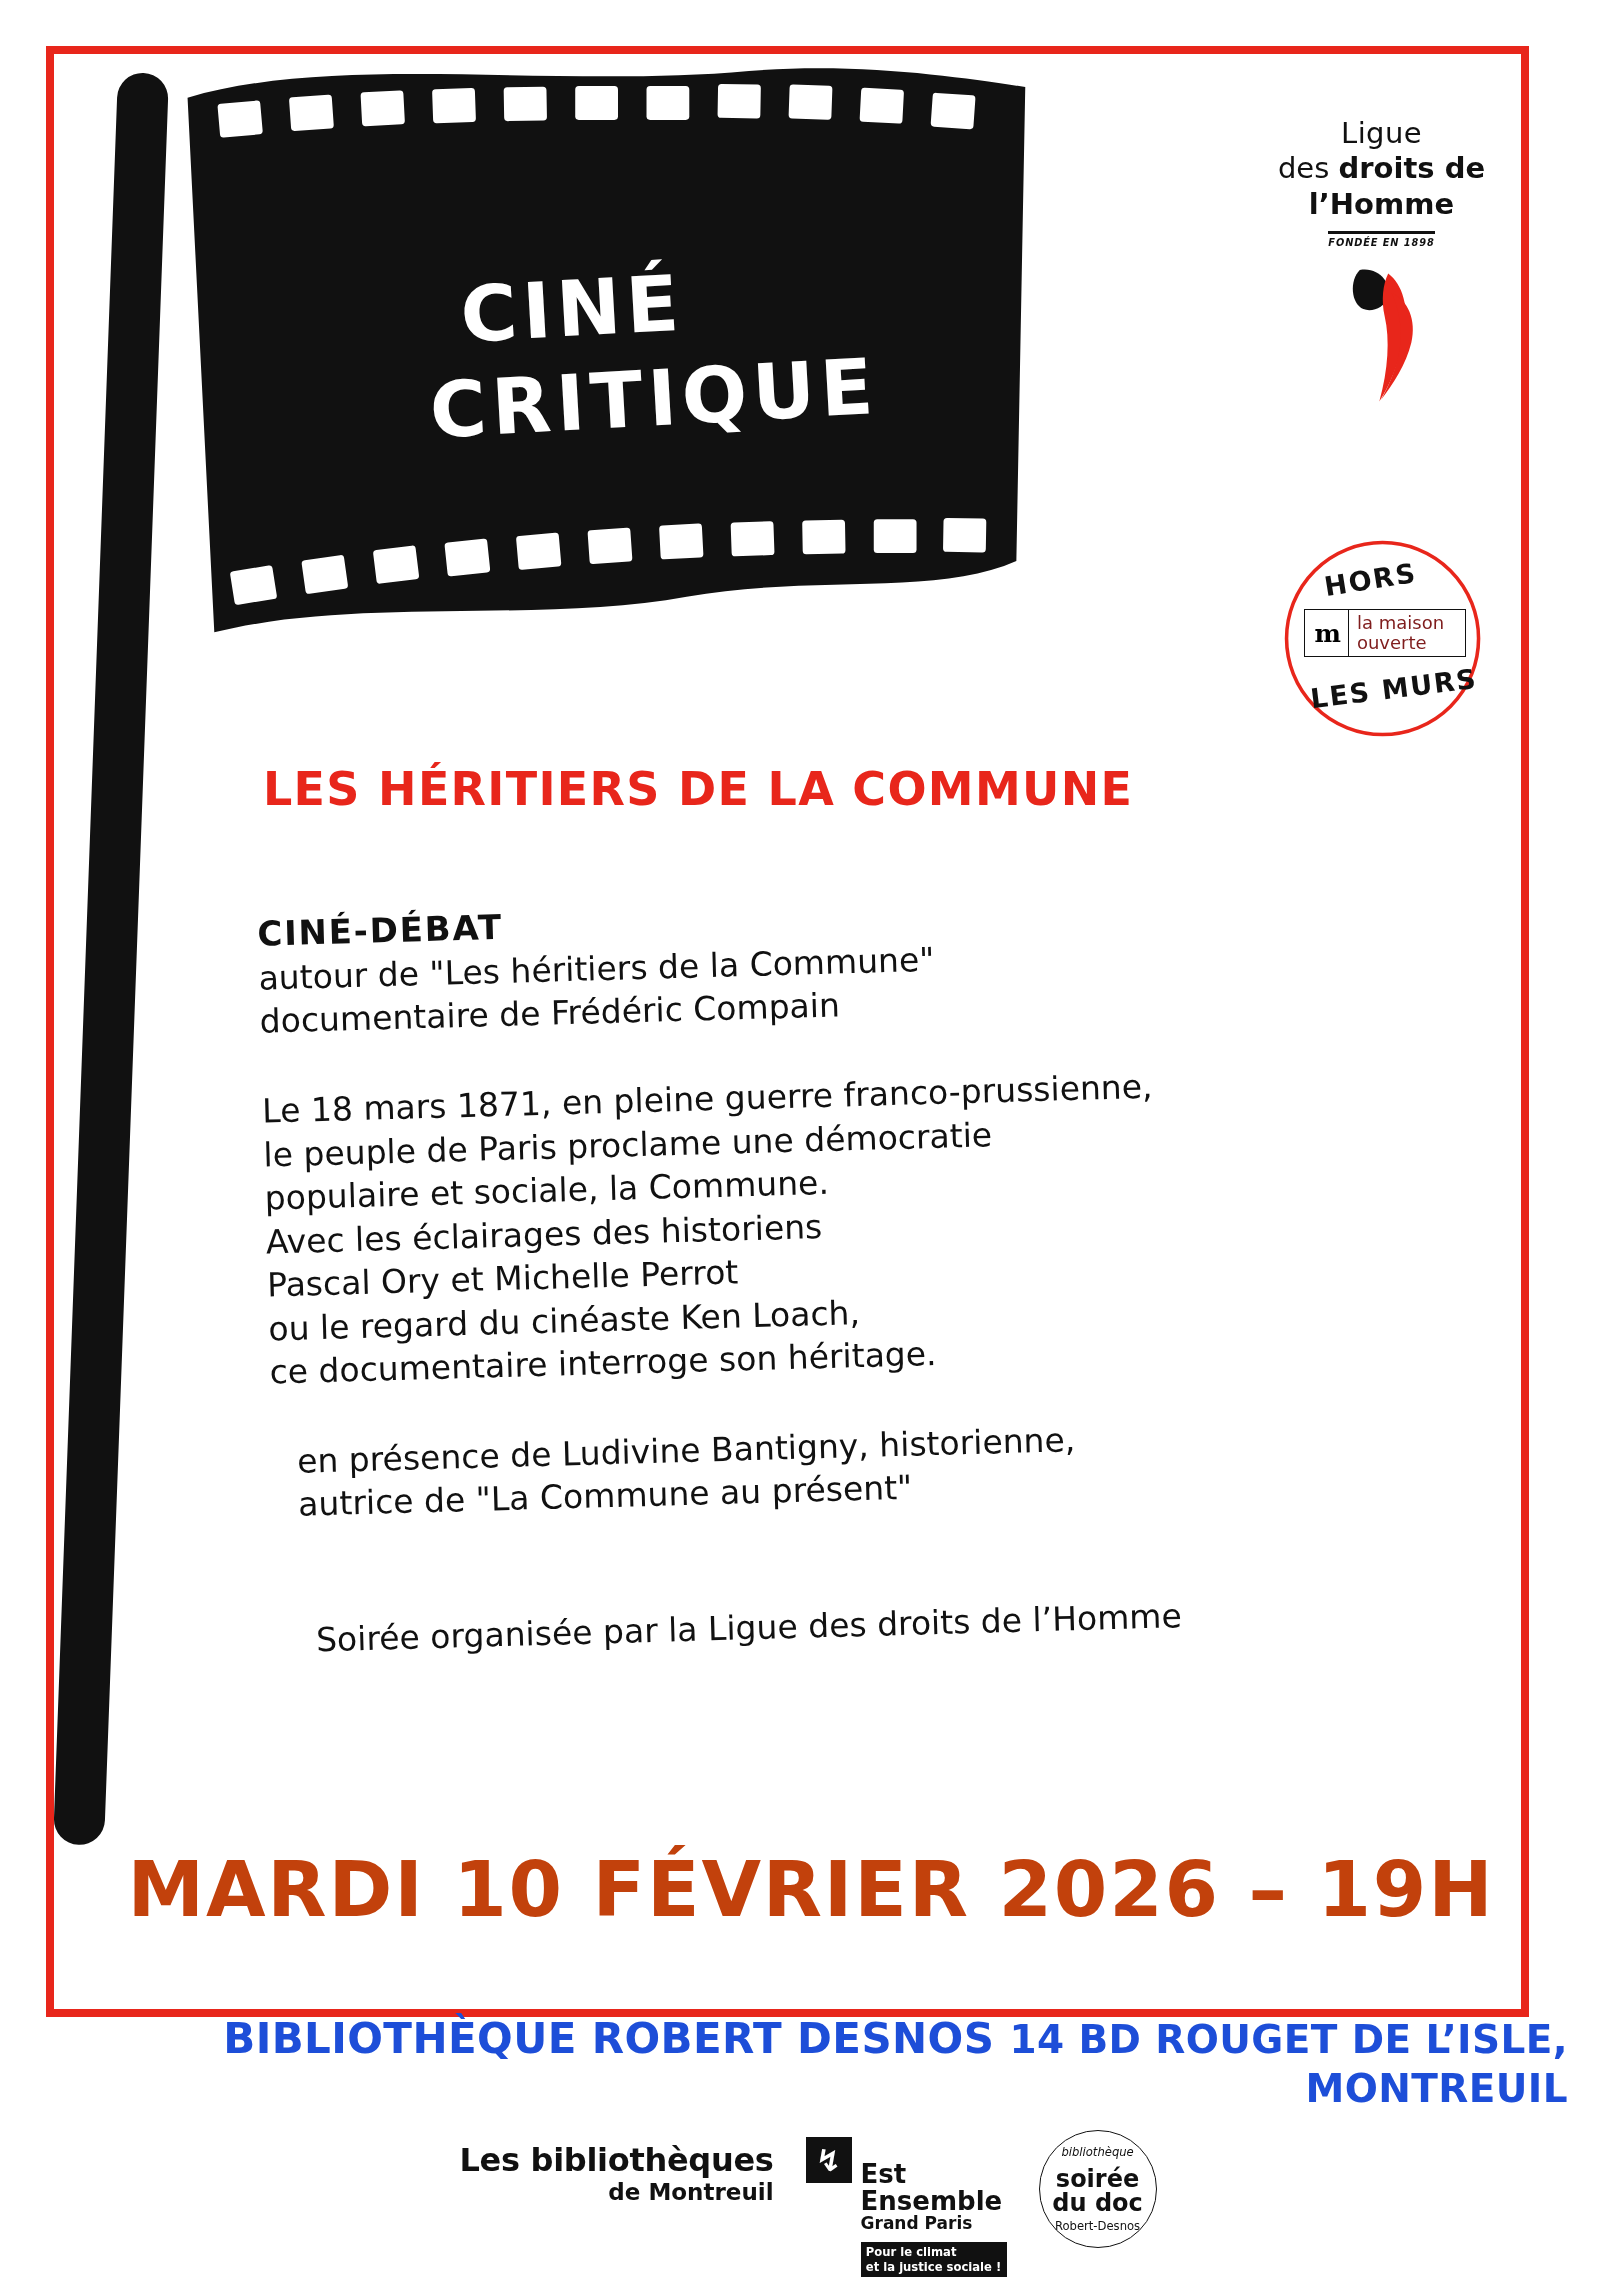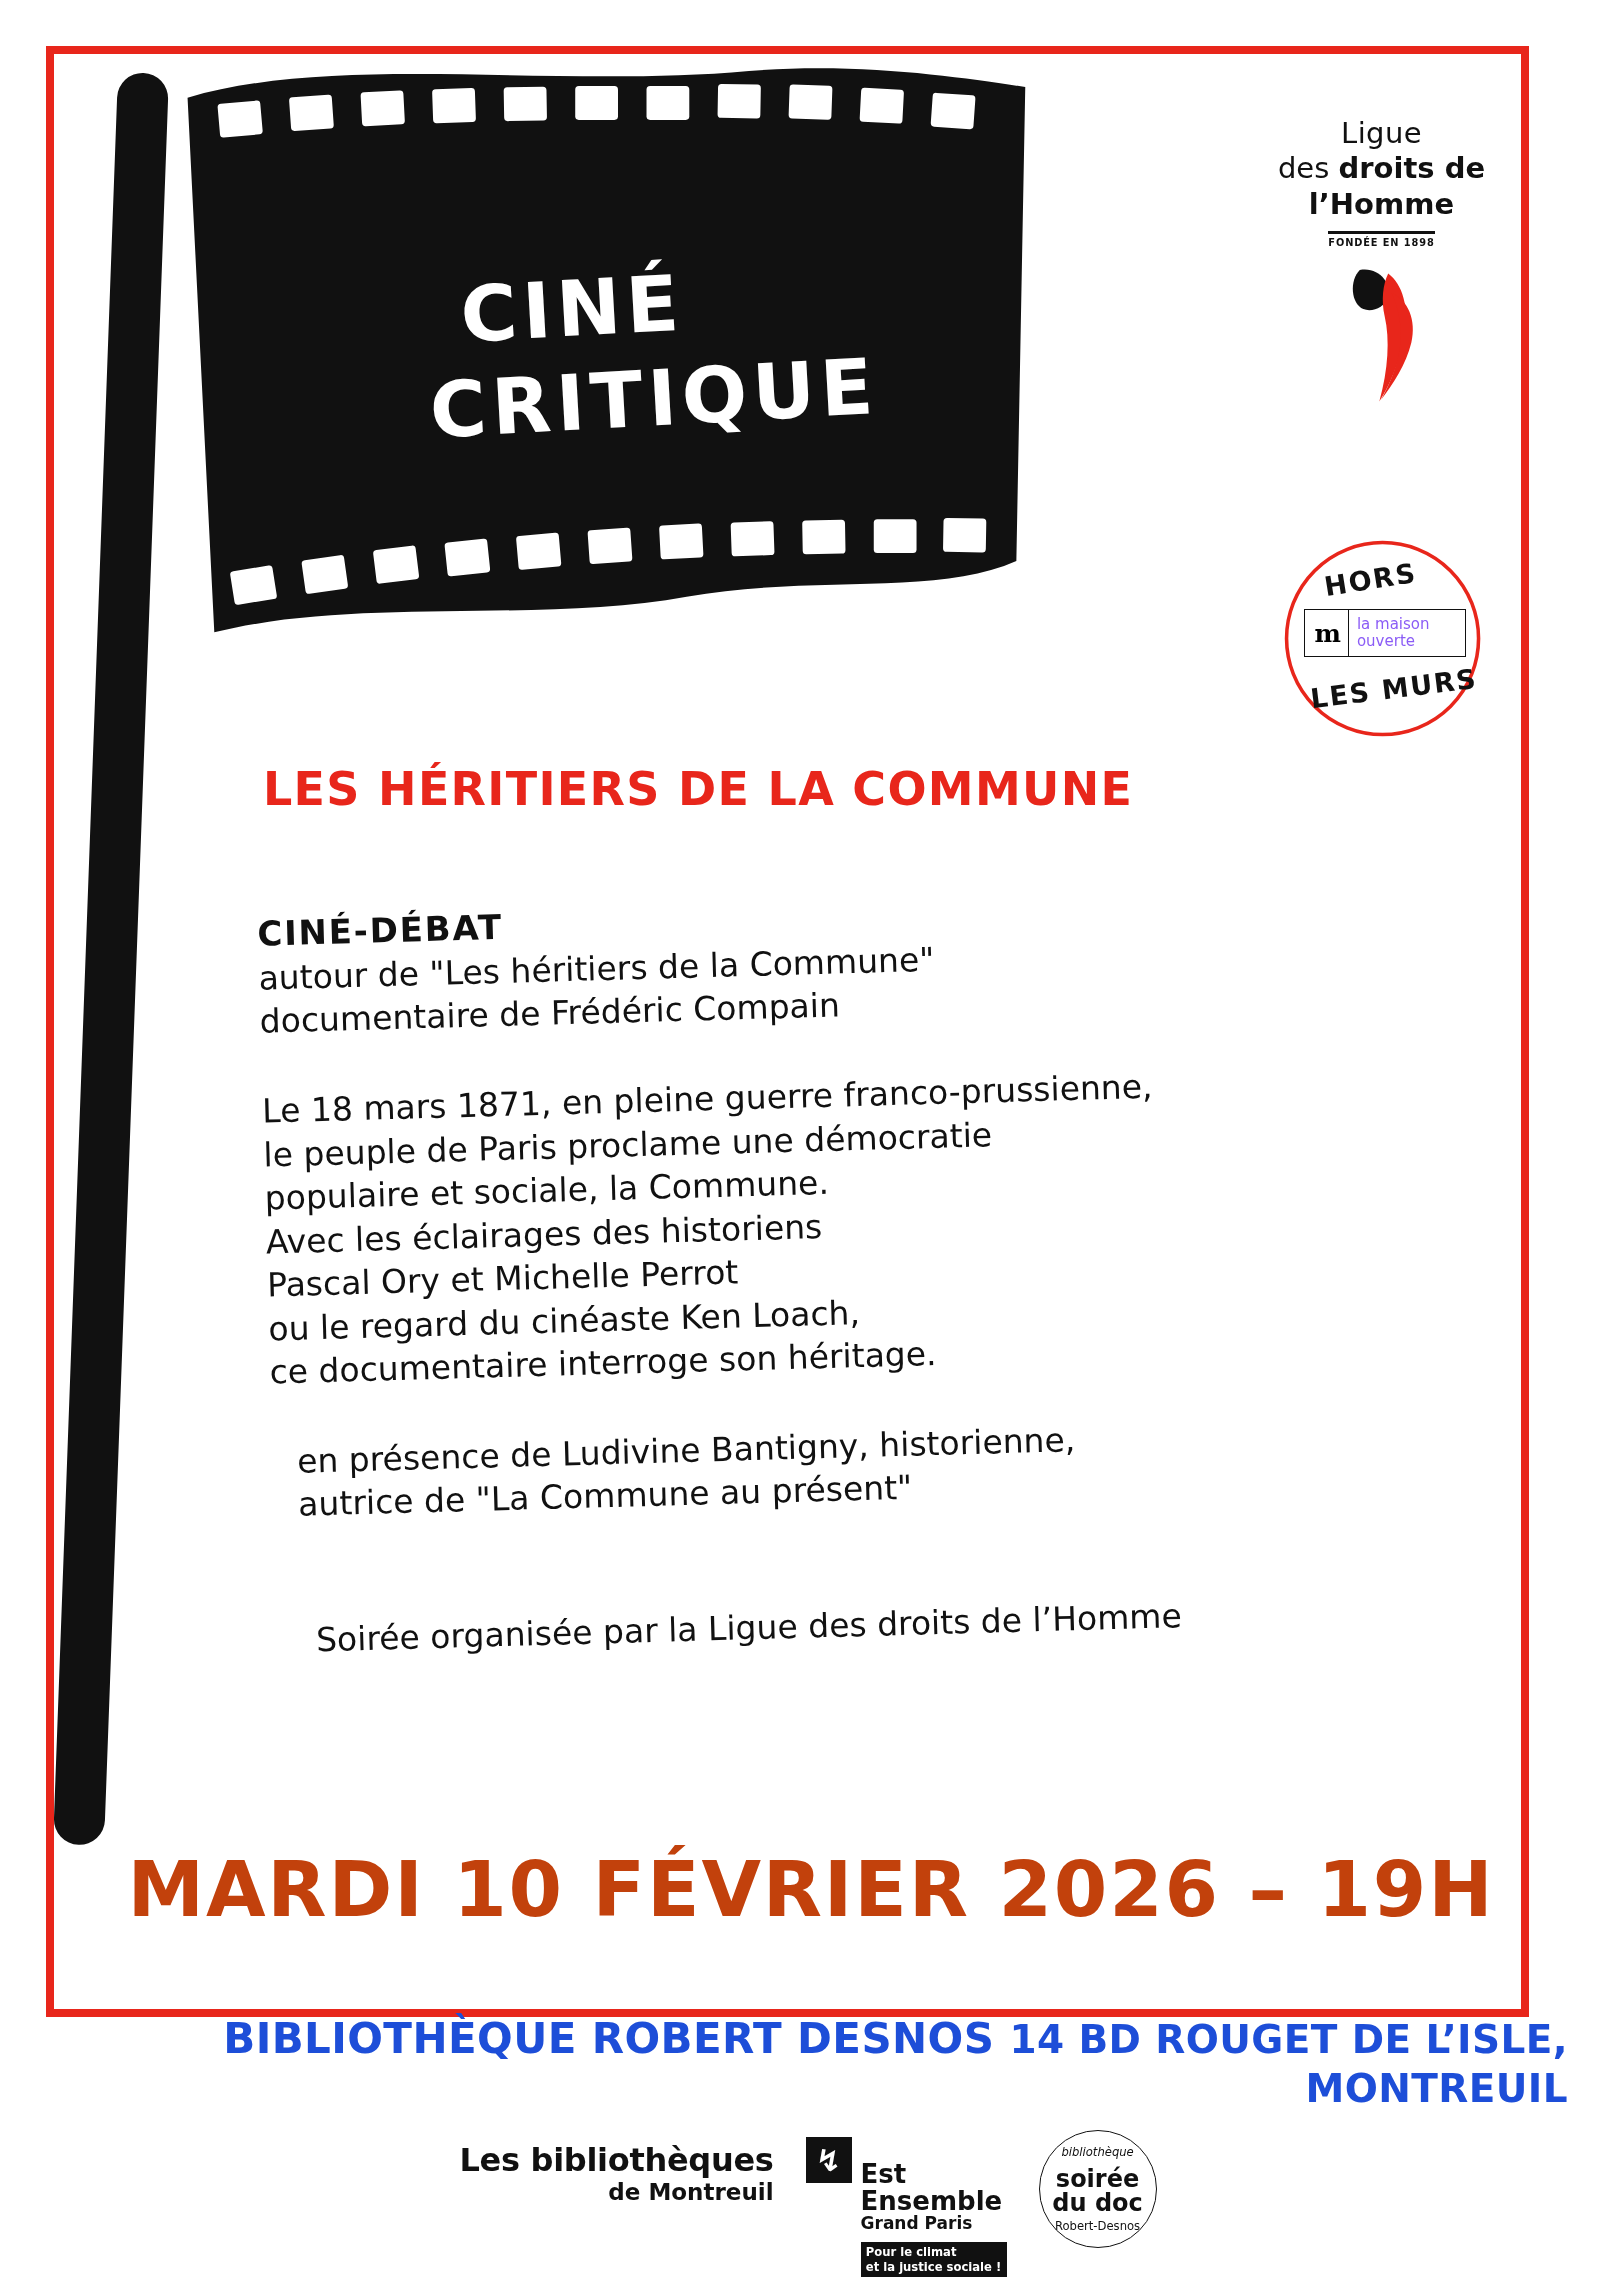--- a/index.html
+++ b/index.html
@@ -100,20 +100,21 @@
   .ldh-rule {
     width: 107px;
     height: 2.7px;
     background: #111111;
     margin: 9px auto 3.6px auto;
   }
   .ldh-founded {
     font-size: 9.8px;
     font-weight: bold;
     letter-spacing: 0.9px;
+    font-style: italic;
   }
   .ldh-bird { margin-top: 5.3px; }
 
   .maison-logo {
     position: absolute;
     left: 1283px;
     top: 539px;
     width: 200px;
     height: 200px;
   }
@@ -140,24 +141,24 @@
   .maison-m {
     font-size: 25px;
     font-weight: bold;
     padding: 0 7.1px 0 9px;
     border-right: 1.8px solid #111;
     height: 100%;
     display:flex; align-items:center;
     font-family: "DejaVu Serif", serif;
   }
   .maison-words {
-    font-size: 15px;
+    font-size: 18px;
     line-height: 1.12;
     padding-left: 8px;
-    color: #8b5cf6;
+    color: #7f1d1d;
   }
 
   
   .headline {
     position: absolute;
     left: 263px;
     top: 762px;
     width: 1069px;
     color: #e8261b;
     font-size: 46px;

